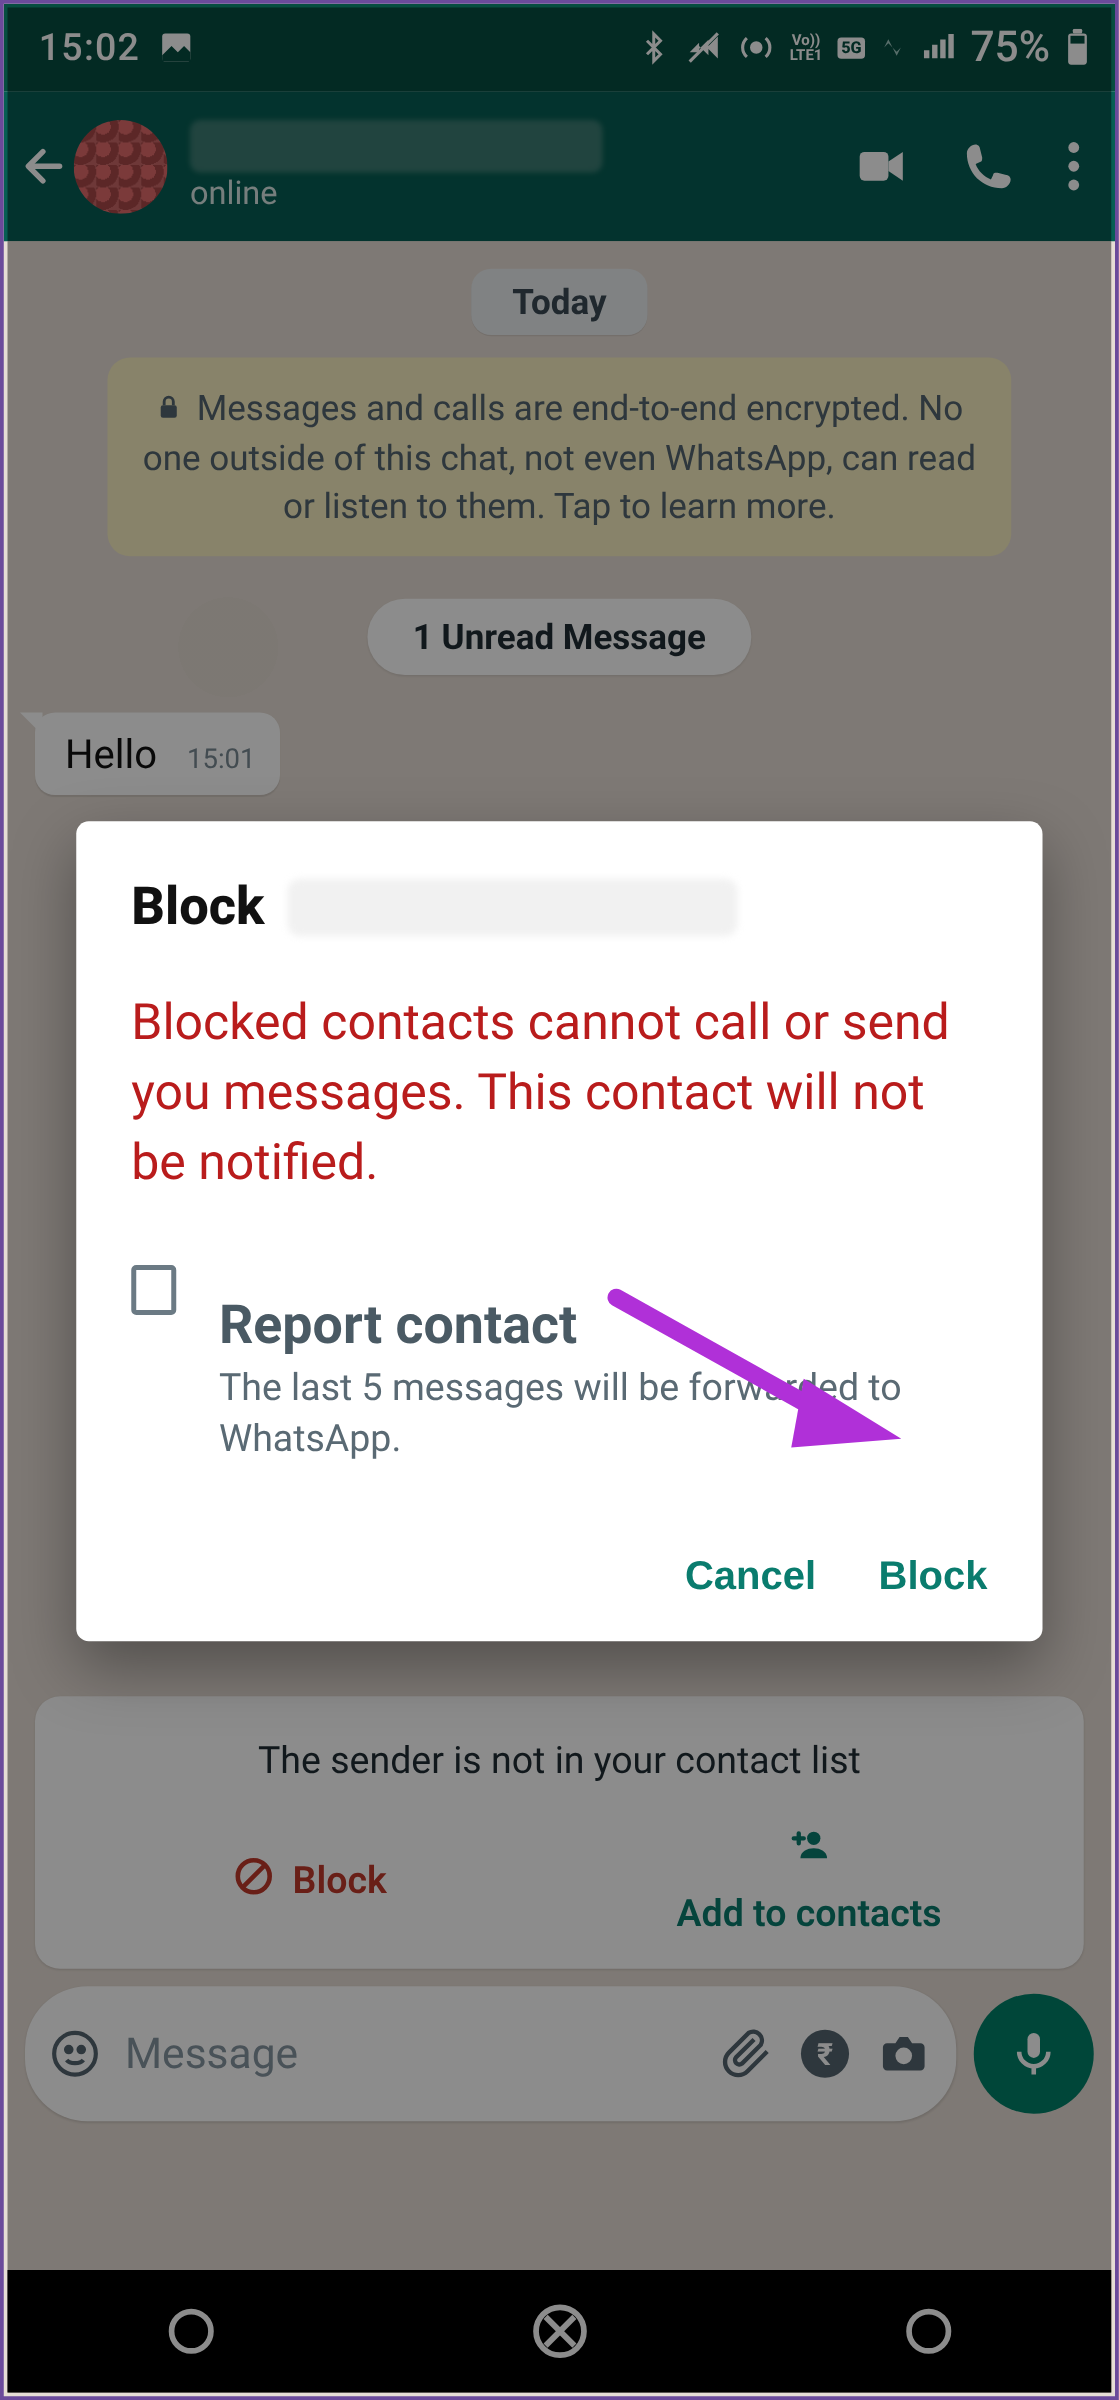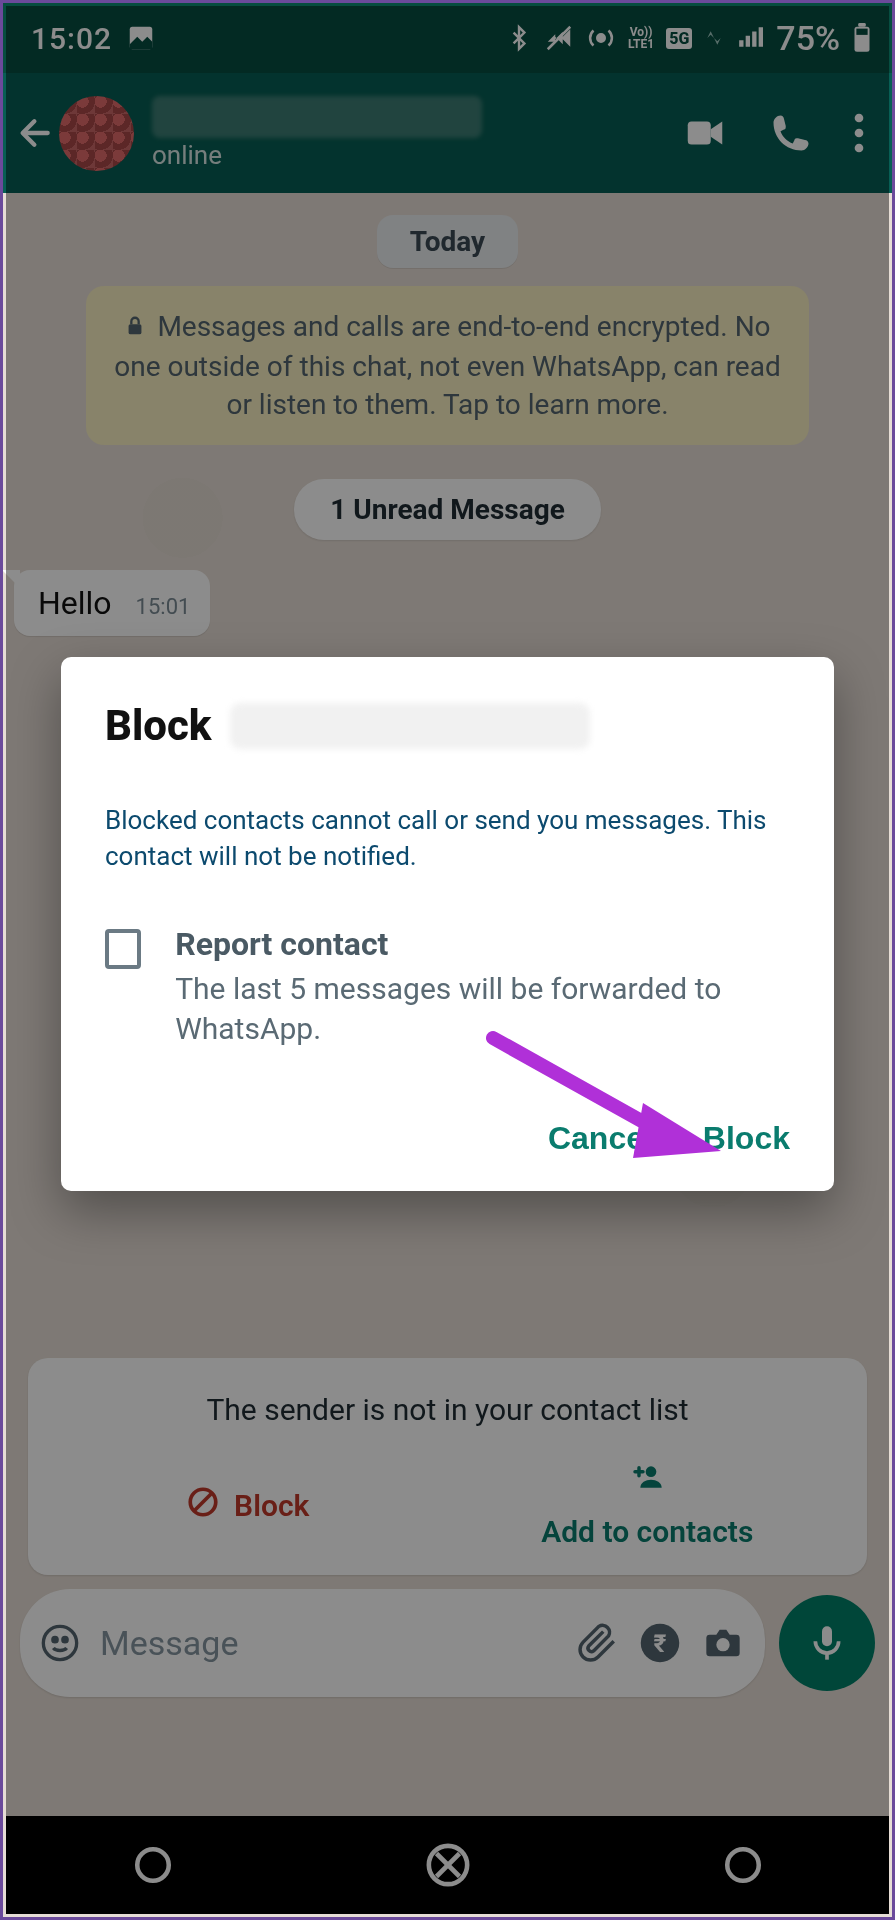--- a/index.html
+++ b/index.html
@@ -65,21 +65,21 @@
   }
   .e2e .lock { display:inline-block; vertical-align: -2px; margin-right: 4px; }
 
   .unread-pill {
     display:block; width:max-content; margin: 34px auto 26px auto;
     background:#fff; color:#1f2c34; font-weight:700; font-size:28px;
     padding:14px 36px; border-radius: 30px; box-shadow: 0 1px 2px rgba(0,0,0,0.1);
   }
 
   .msg-in {
-    margin: 30px 0 0 8px; background:#fff; border-radius: 16px;
+    margin: 30px 0 0 22px; background:#fff; border-radius: 16px;
     padding: 14px 20px 14px 24px; width: max-content; max-width: 70%;
     box-shadow: 0 1px 1px rgba(0,0,0,0.1);
     display:flex; align-items: baseline; gap: 24px;
     position: relative;
     text-align: center;
   }
   .msg-in::before {
     content:""; position:absolute; left:-12px; top:0; width:0; height:0;
     border-top: 0 solid transparent; border-bottom: 18px solid transparent;
     border-right: 18px solid #fff;
@@ -133,26 +133,26 @@
     position:absolute; left: 58px; right: 58px; top: 654px;
     background:#fff; border-radius: 10px; padding: 44px 44px 34px 44px;
     box-shadow: 0 20px 50px rgba(0,0,0,0.35);
   }
   .dialog .title-row { display:flex; align-items:center; gap: 18px; }
   .dialog h2 { font-size: 42px; font-weight: 800; color:#111; }
   .dialog .blur-name {
     width: 360px; height: 46px; border-radius: 10px;
     background: #f1f1f1; filter: blur(3px);
   }
-  .dialog .desc { margin-top: 52px; font-size: 26px; line-height: 1.4; color:#0c4a6e; }
+  .dialog .desc { margin-top: 40px; font-size: 40px; line-height: 1.4; color:#b91c1c; }
   .dialog .report-row { display:flex; gap: 34px; margin-top: 50px; align-items:flex-start; }
   .dialog .chk {
     width: 40px; height: 40px; border: 4px solid #6b7a84; border-radius: 4px; margin-top: 4px;
   }
-  .dialog .report-title { font-size: 32px; font-weight:700; color:#4a5a64; }
+  .dialog .report-title { font-size: 43px; font-weight:700; color:#4a5a64;margin-top:27px; }
   .dialog .report-sub { font-size: 30px; color:#5a6a74; line-height:1.35; margin-top: 6px; }
   .dialog .actions { display:flex; justify-content:flex-end; gap: 50px; margin-top: 70px; }
   .dialog .actions button {
     background:none; border:none; font-size: 32px; font-weight:700; color:#0a7c6e;
   }
 
   
   .arrow {
     position:absolute; left: 480px; top: 1020px; width: 250px; height: 140px;
     pointer-events:none;
@@ -183,21 +183,21 @@
         </svg>
       </span>
     <span>
         <svg width="30" height="30" viewBox="0 0 24 24" fill="none" stroke="#fff" stroke-width="2">
           <circle cx="12" cy="12" r="3" fill="#fff"></circle>
           <path d="M6 18 A8 8 0 0 1 6 6"></path>
           <path d="M18 6 A8 8 0 0 1 18 18"></path>
         </svg>
       </span>
     <span style="font-size:12px;line-height:1;font-weight:700;text-align:center">Vo))<br>LTE1</span>
-    <span style="font-size:16px;font-weight:800;background:#fff;color:#064d40;padding:1px 3px;border-radius:3px">5G</span>
+    <span style="font-size:13px;font-weight:800;background:#fff;color:#064d40;padding:1px 3px;border-radius:3px">5G</span>
     <span>
         <svg width="20" height="26" viewBox="0 0 24 24" fill="#9fc7c0">
           <path d="M8 20 V8 L4 12 L8 4 L12 12 L8 8 Z"></path>
           <path d="M16 4 V16 L20 12 L16 20 L12 12 L16 16 Z"></path>
         </svg>
       </span>
     <span>
         <svg width="28" height="26" viewBox="0 0 24 24" fill="#fff">
           <path d="M2 20 H6 V14 H2 Z M8 20 H12 V10 H8 Z M14 20 H18 V6 H14 Z M20 20 H24 V2 H20 Z"></path>
         </svg>

